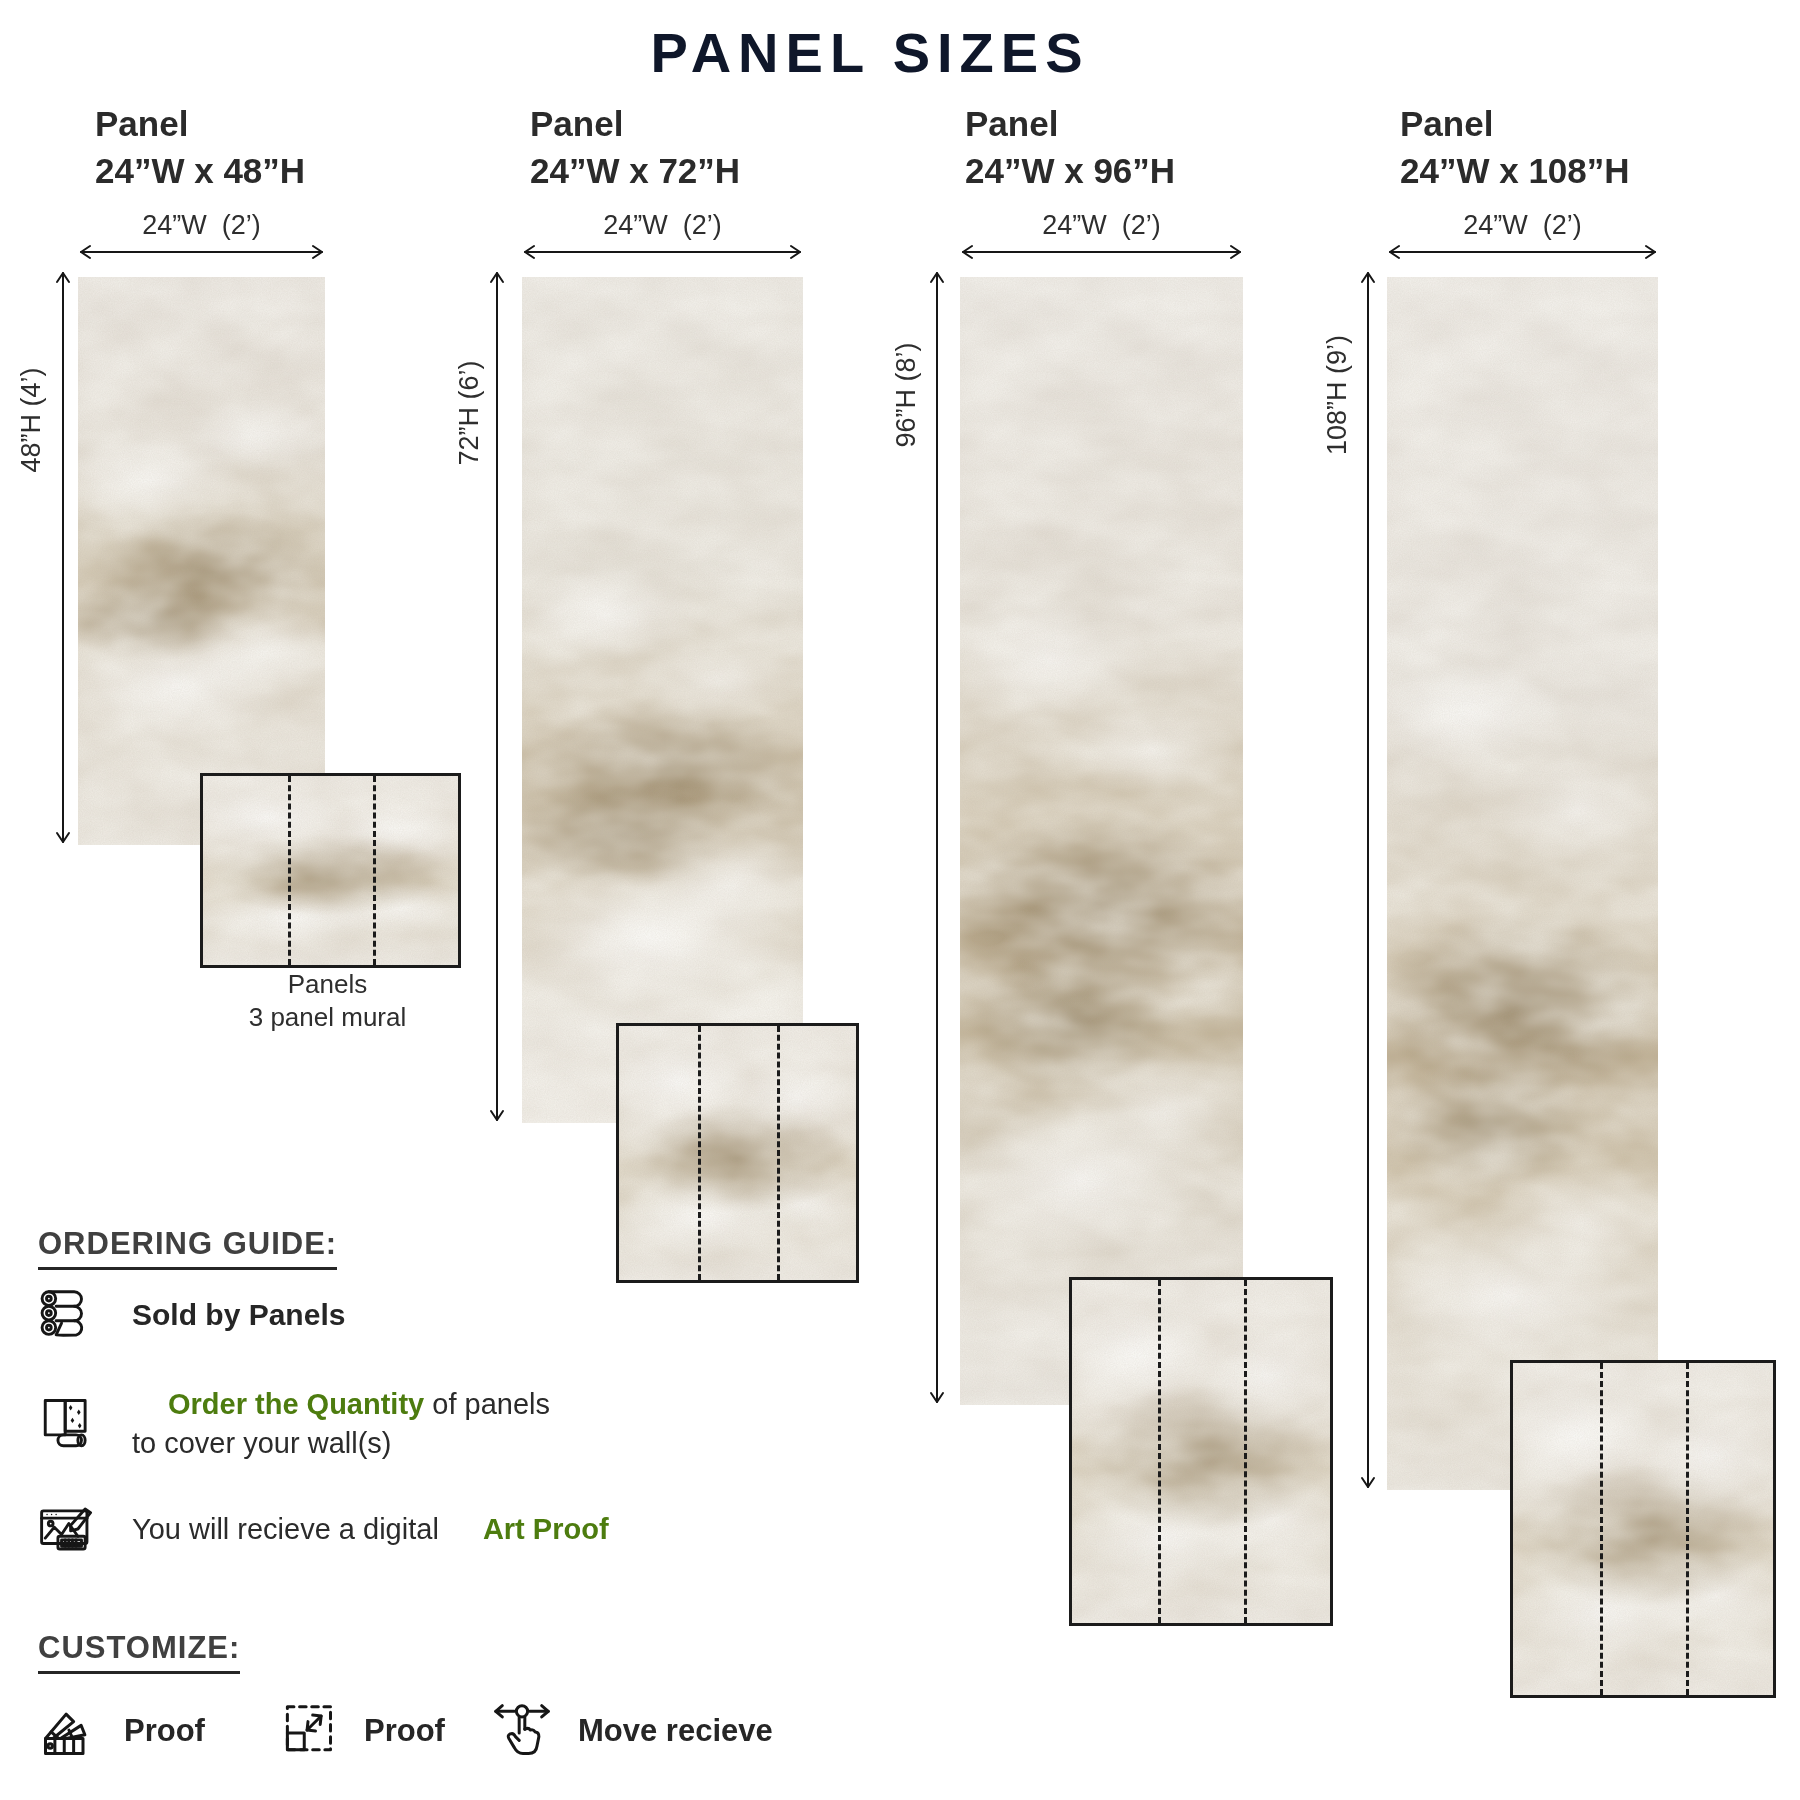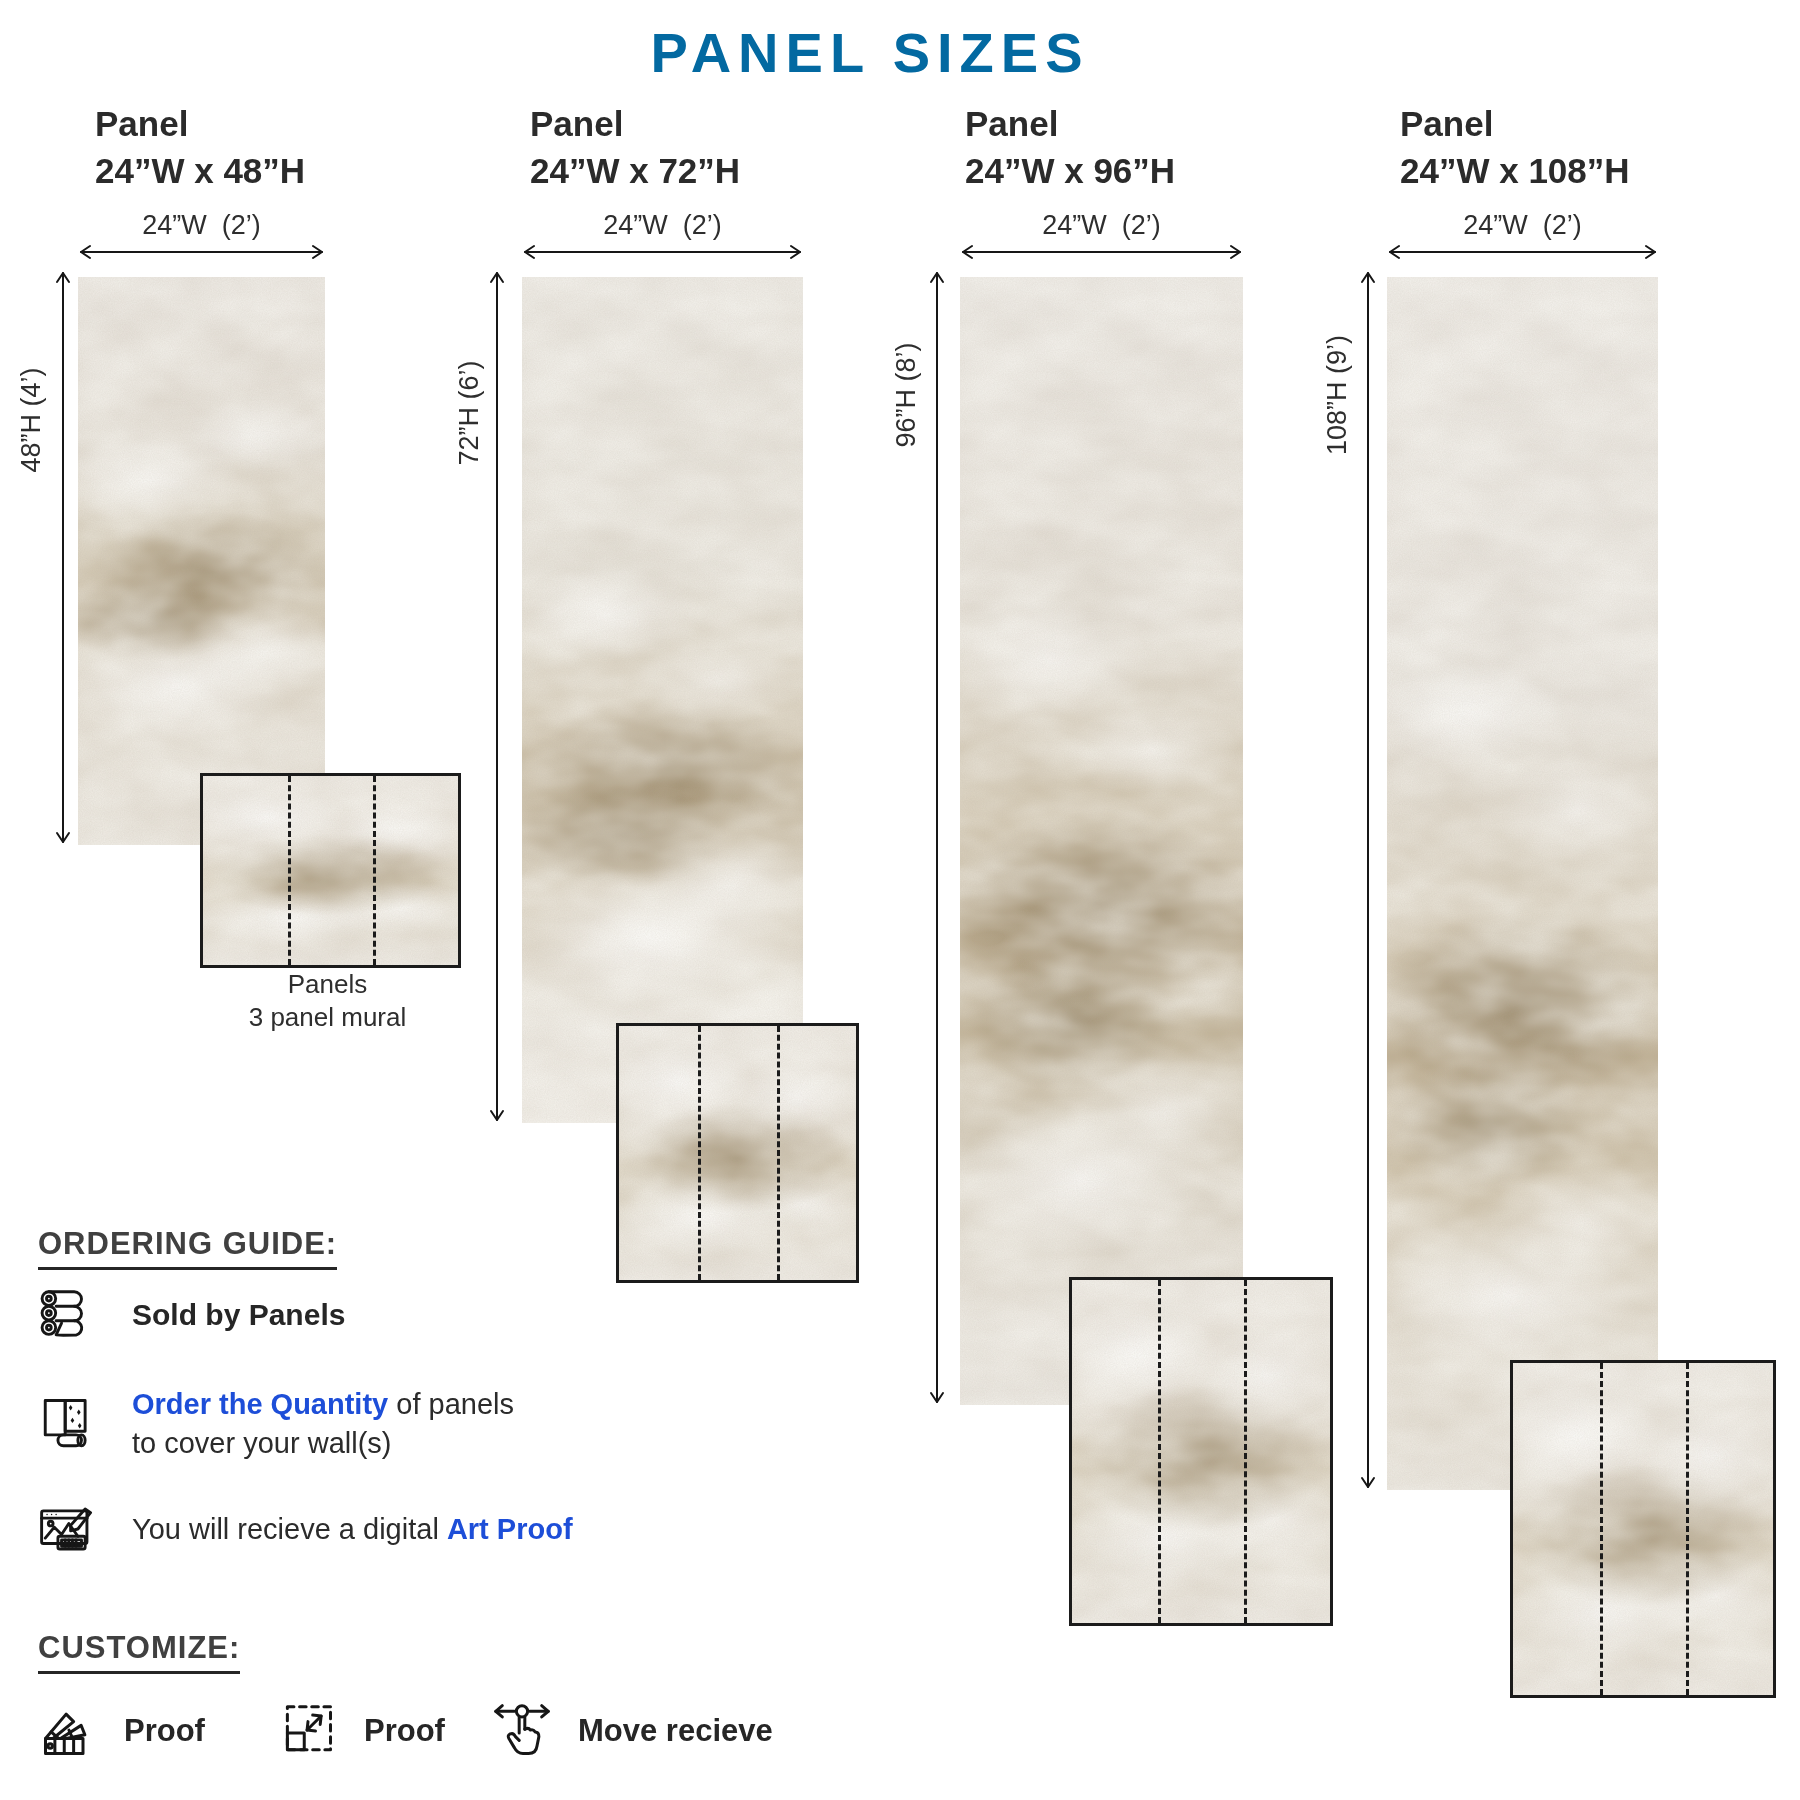--- a/index.html
+++ b/index.html
@@ -3,21 +3,21 @@
 <meta charset="utf-8">
 <style>
   html,body{margin:0;padding:0;background:#ffffff;}
   #canvas{
     position:relative;width:1800px;height:1800px;background:#ffffff;overflow:hidden;
     font-family:"Liberation Sans",sans-serif;color:#2a2a2a;
   }
   
   .title{
     position:absolute;left:0;top:20px;width:1740px;text-align:center;
-    font-size:56px;font-weight:800;letter-spacing:7px;color:#0369a1;
+    font-size:56px;font-weight:800;letter-spacing:7px;color:#0f172a;
   }
   
   .phead{position:absolute;top:100px;font-size:35px;font-weight:700;line-height:47px;color:#2b2b2b;}
   .phead-1{left:95px}.phead-2{left:530px}.phead-3{left:965px}.phead-4{left:1400px}
   
   .wlabel{position:absolute;top:210px;text-align:center;font-size:27px;color:#2e2e2e;white-space:pre;}
   .harrow{position:absolute;top:244px;height:16px;}
   .harrow svg{display:block;width:100%;height:16px;}
   
   .varrow{position:absolute;width:16px;}
@@ -88,21 +88,21 @@
   .ex-caption{position:absolute;left:200px;top:968px;width:255px;text-align:center;
     font-size:26px;line-height:33px;color:#2e2e2e;}
   
   .section-head{position:absolute;left:38px;font-size:31px;font-weight:800;letter-spacing:1px;
     color:#404040;border-bottom:3px solid #262626;padding-bottom:5px;}
   .oghead{top:1226px;} .czhead{top:1630px;}
   .grow{position:absolute;display:flex;align-items:center;gap:36px;}
   .grow .gicon{flex:0 0 auto;width:58px;height:62px;}
   .grow .gicon svg{width:58px;height:62px;display:block;}
   .gtext{font-size:29px;line-height:39px;color:#2b2b2b;}
-  .gtext b{font-weight:700;color:#1d4ed8;}
+  .gtext b{font-weight:700;color:#4d7c0f;margin-left:36px;}
   .row1{left:38px;top:1283px;}
   .row2{left:38px;top:1385px;}
   .row3{left:38px;top:1498px;}
   .bold-lab{font-size:30px;font-weight:700;color:#262626;}
   .czrow{position:absolute;top:1698px;display:flex;align-items:center;gap:26px;}
   .cz1{left:38px;} .cz2{left:278px;} .cz3{left:492px;}
   .czrow .gicon, .czrow .gicon svg{width:60px;height:66px;}
   .czlabel{font-size:31px;font-weight:700;color:#262626;}
   .ic{stroke:#161616;fill:none;stroke-width:3.2;stroke-linecap:round;stroke-linejoin:round;}
   .icf{fill:#161616;stroke:none;}

